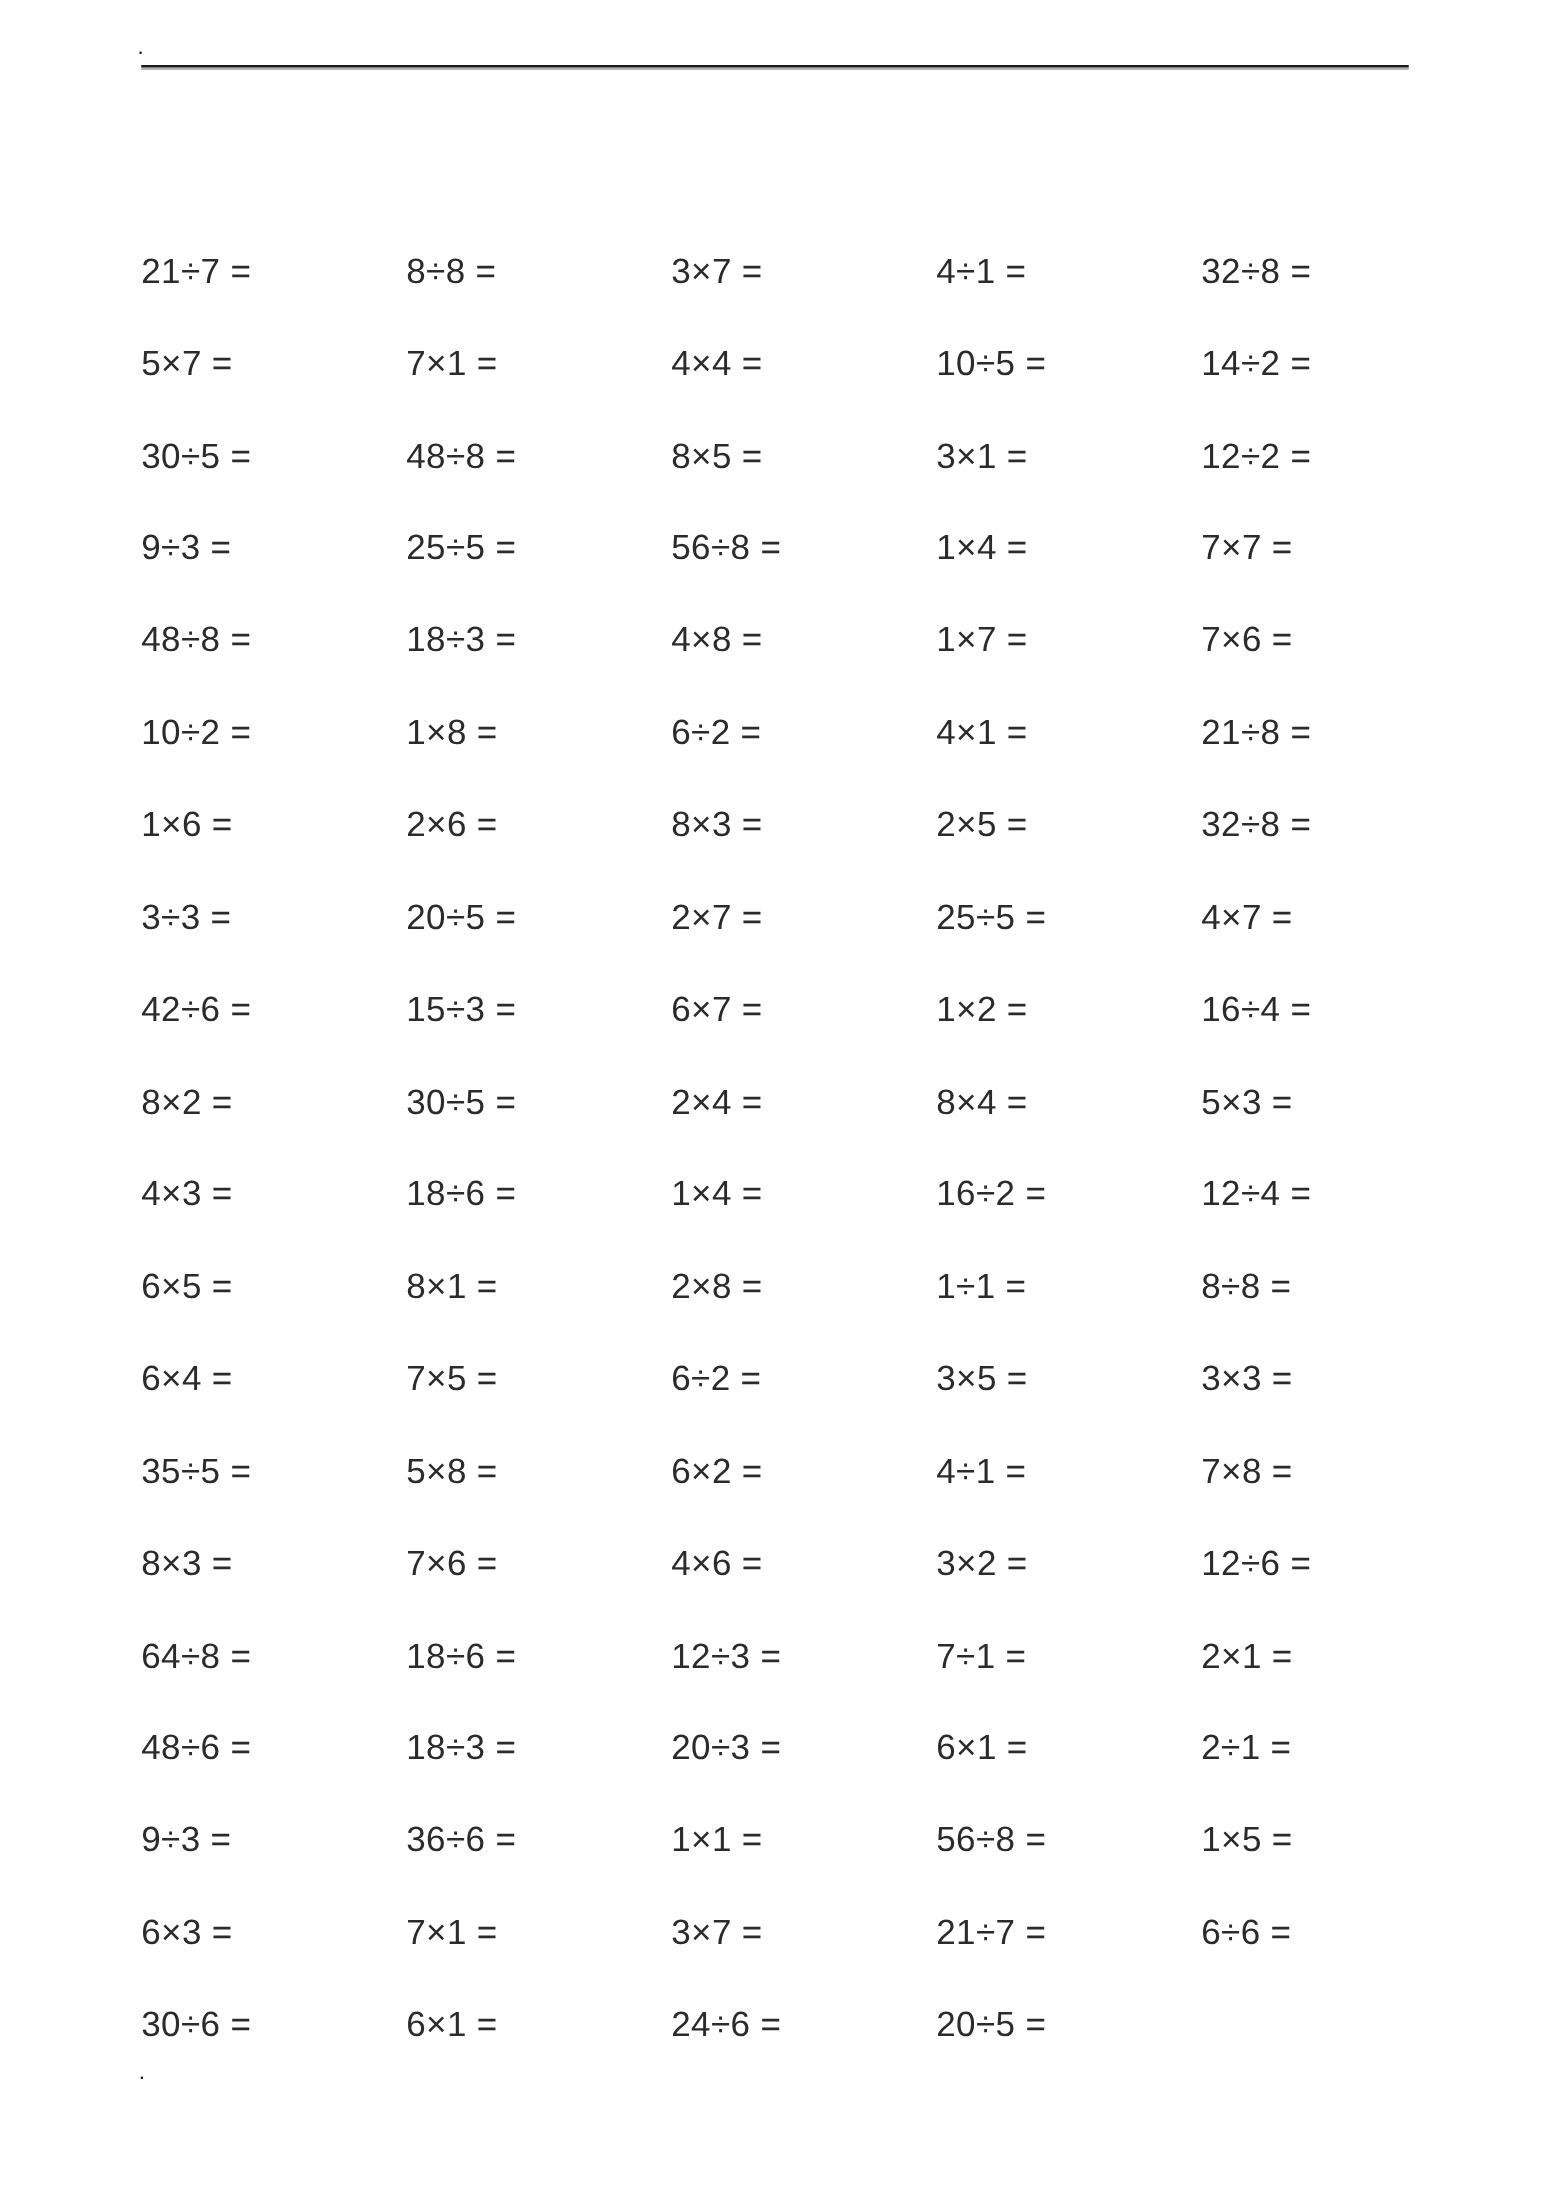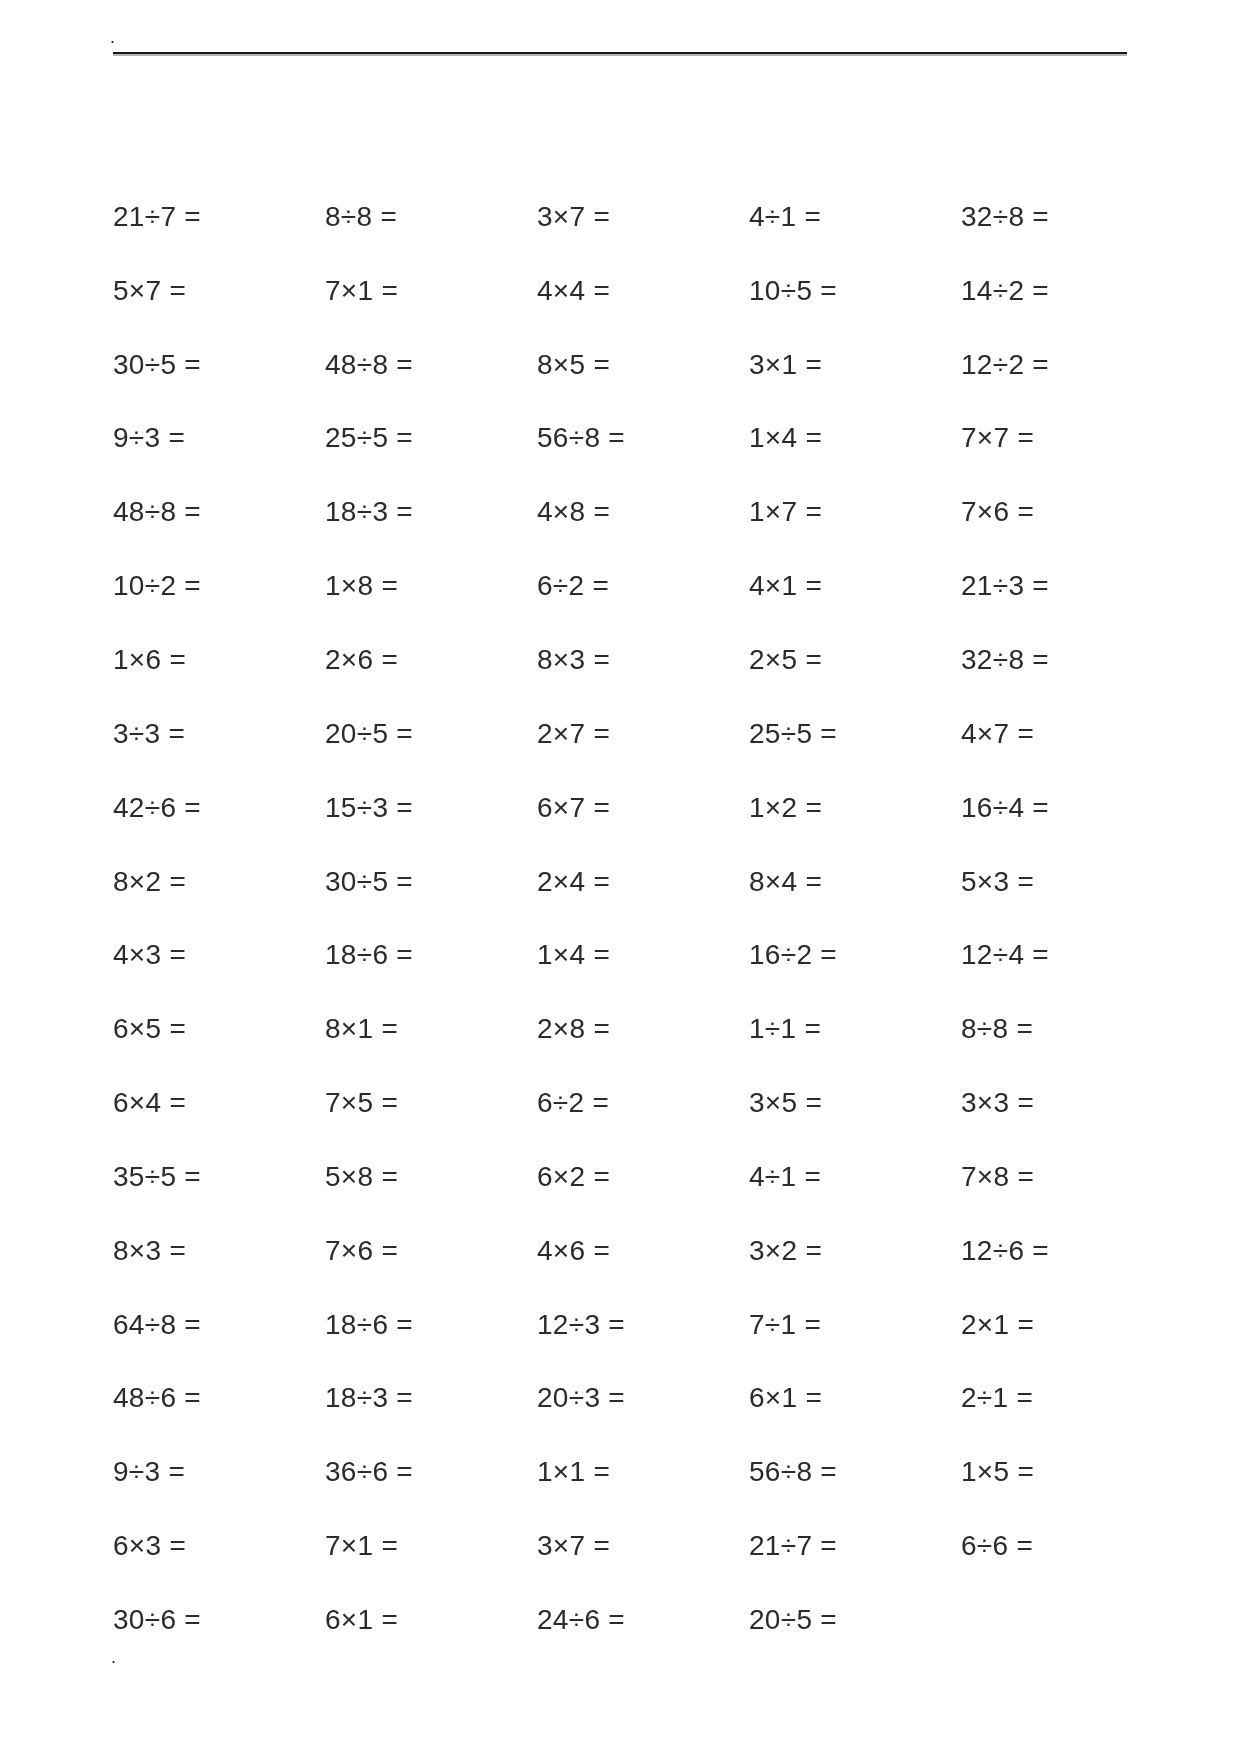--- a/index.html
+++ b/index.html
@@ -87,21 +87,21 @@
       <div class="problem">7×7 =</div>
       <div class="problem">48÷8 =</div>
       <div class="problem">18÷3 =</div>
       <div class="problem">4×8 =</div>
       <div class="problem">1×7 =</div>
       <div class="problem">7×6 =</div>
       <div class="problem">10÷2 =</div>
       <div class="problem">1×8 =</div>
       <div class="problem">6÷2 =</div>
       <div class="problem">4×1 =</div>
-      <div class="problem">21÷3 =</div>
+      <div class="problem">21÷8 =</div>
       <div class="problem">1×6 =</div>
       <div class="problem">2×6 =</div>
       <div class="problem">8×3 =</div>
       <div class="problem">2×5 =</div>
       <div class="problem">32÷8 =</div>
       <div class="problem">3÷3 =</div>
       <div class="problem">20÷5 =</div>
       <div class="problem">2×7 =</div>
       <div class="problem">25÷5 =</div>
       <div class="problem">4×7 =</div>

